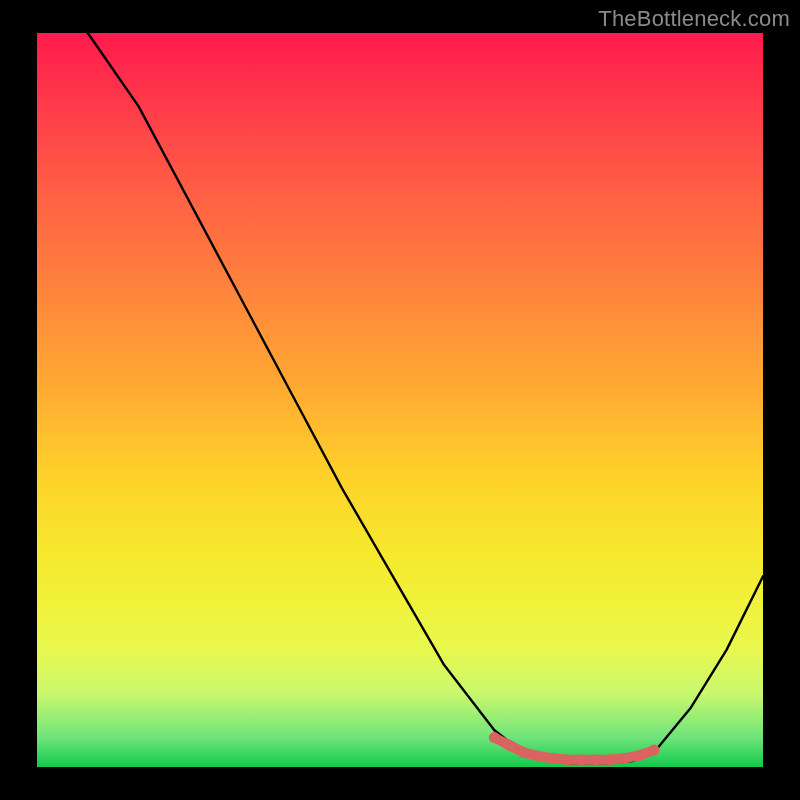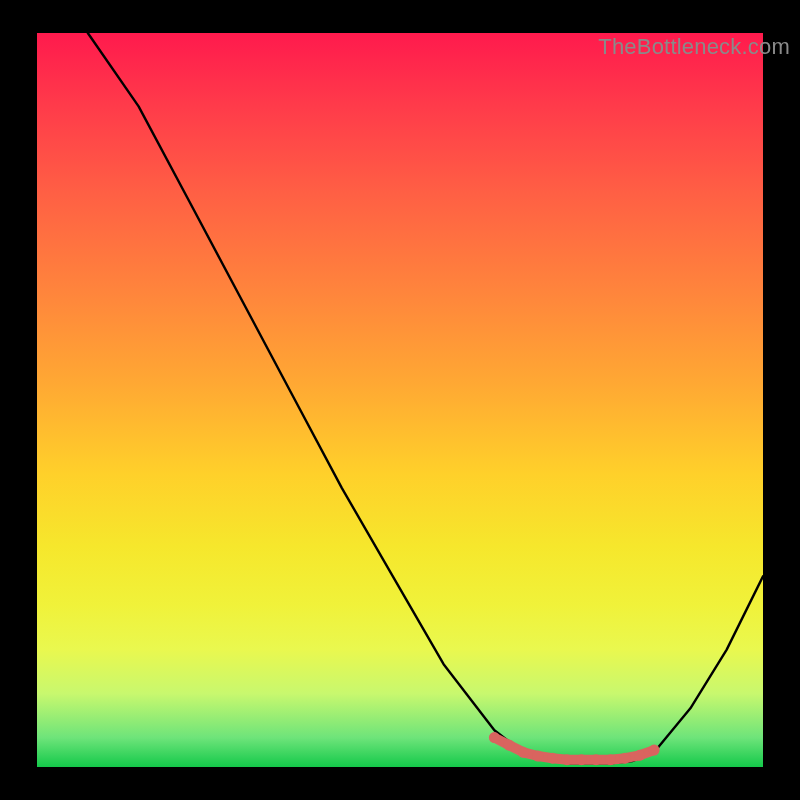--- a/index.html
+++ b/index.html
@@ -44,21 +44,20 @@
   .watermark {
     position: absolute;
     top: 6px;
     right: 10px;
     color: #8a8a8a;
     font-family: Arial, Helvetica, sans-serif;
     font-size: 22px;
     font-weight: 500;
     letter-spacing: 0.2px;
     user-select: none;
-    margin-top: 28px;
   }
   svg.curve {
     position: absolute;
     left: 37px;
     top: 33px;
     width: 726px;
     height: 734px;
     overflow: visible;
   }
 </style>

